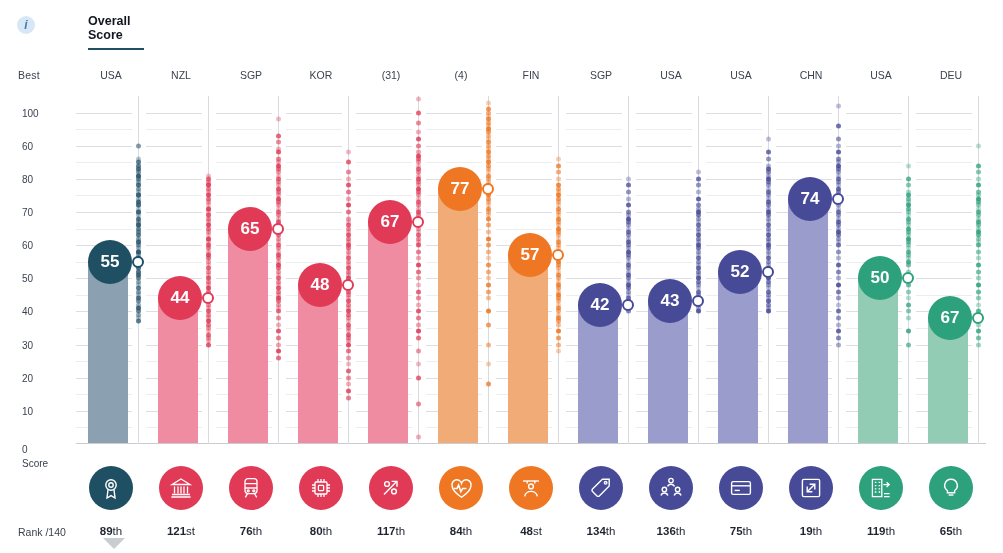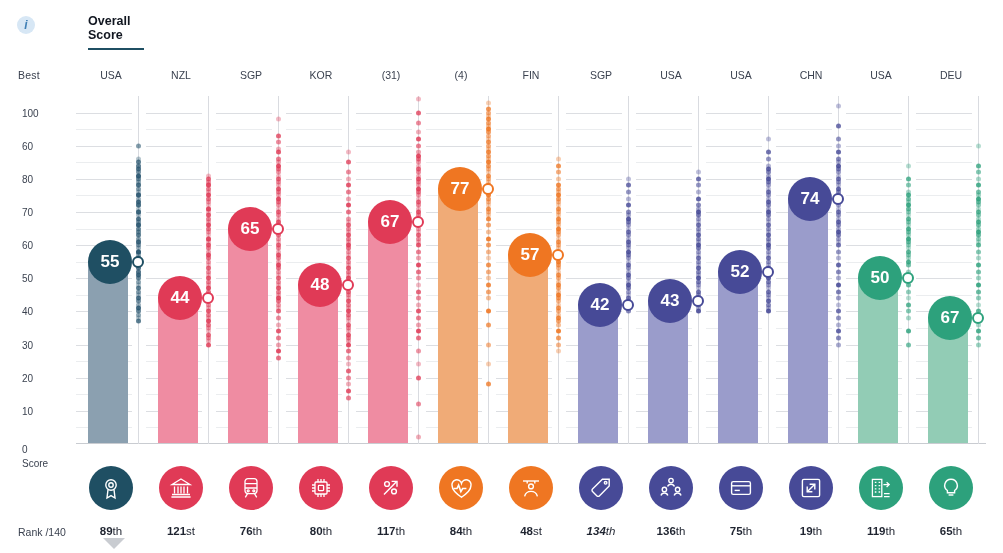--- a/index.html
+++ b/index.html
@@ -1255,21 +1255,21 @@
 
 <div id="rankrow">
   <div class="ranklbl">Rank /140</div>
 <div class="rankcell" style="left: 76px;"><span>89</span><span class="suf">th</span></div>
     <div class="rankcell" style="left: 146px;"><span>121</span><span class="suf">st</span></div>
     <div class="rankcell" style="left: 216px;"><span>76</span><span class="suf">th</span></div>
     <div class="rankcell" style="left: 286px;"><span>80</span><span class="suf">th</span></div>
     <div class="rankcell" style="left: 356px;"><span>117</span><span class="suf">th</span></div>
     <div class="rankcell" style="left: 426px;"><span>84</span><span class="suf">th</span></div>
     <div class="rankcell" style="left: 496px;"><span>48</span><span class="suf">st</span></div>
-    <div class="rankcell" style="left: 566px; font-style: italic;"><span>134</span><span class="suf">th</span></div>
+    <div class="rankcell" style="left: 566px;"><span>134</span><span class="suf">th</span></div>
     <div class="rankcell" style="left: 636px;"><span>136</span><span class="suf">th</span></div>
     <div class="rankcell" style="left: 706px;"><span>75</span><span class="suf">th</span></div>
     <div class="rankcell" style="left: 776px;"><span>19</span><span class="suf">th</span></div>
     <div class="rankcell" style="left: 846px;"><span>119</span><span class="suf">th</span></div>
     <div class="rankcell" style="left: 916px;"><span>65</span><span class="suf">th</span></div>
   </div>
 
 <div id="scroll-handle"></div>
 
 </body></html>

